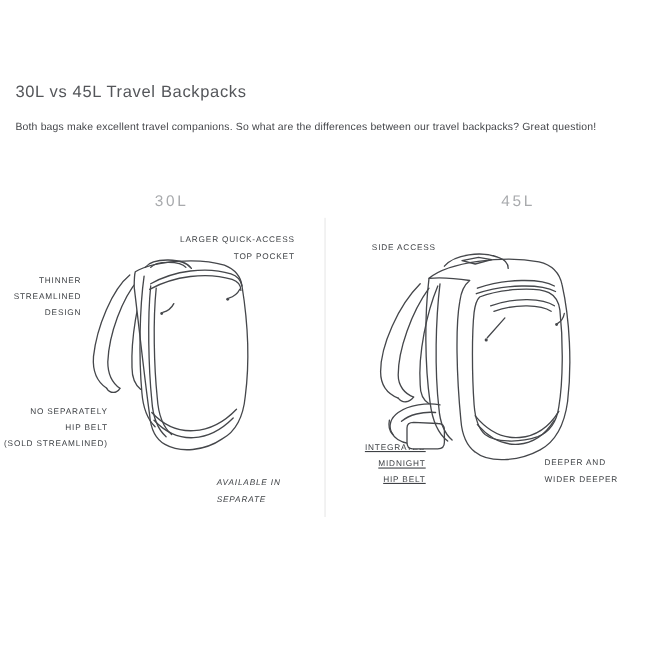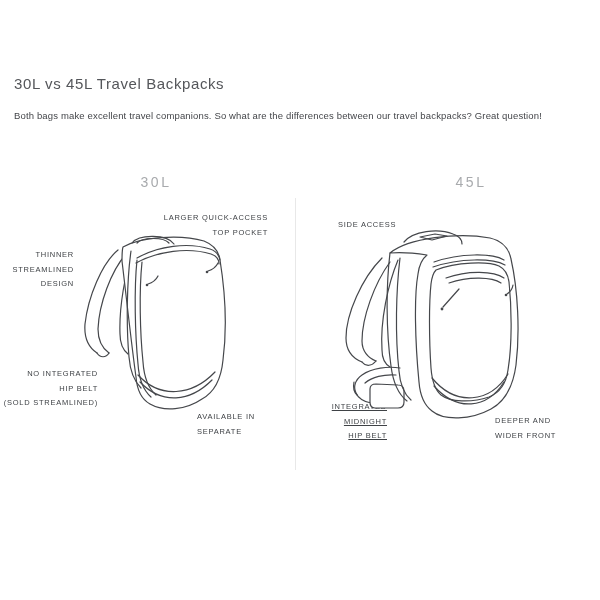--- a/index.html
+++ b/index.html
@@ -42,21 +42,21 @@
     position:absolute;
     font-size:7.5px; letter-spacing:0.75px;
     line-height:14.5px; color:#3f4246;
     font-weight:400; white-space:nowrap;
   }
   .label.align-right { text-align:right; }
 
   .lbl-top-pocket   { right:332px; top:211px; }
   .lbl-thinner      { right:526px; top:248px; }
   .lbl-no-hip-belt  { right:502px; top:367px; }
-  .lbl-available    { left:197px;  top:410px; }
+  .lbl-available    { left:197px;  top:432px;font-style:italic; }
 
   .lbl-side-access  { left:338px;  top:218px; }
   .lbl-compressible { left:503px;  top:206px; }
   .lbl-front-comp   { left:526px;  top:283px; }
   .lbl-integrated   { right:213px; top:400px;text-decoration:underline; }
   .lbl-deeper       { left:495px;  top:414px; }
 
   .bag { position:absolute; }
   .bag-30 { left:80px;  top:229px; width:152px; height:194px; }
   .bag-45 { left:338px; top:226px; width:186px; height:202px; }
@@ -83,40 +83,40 @@
   <div class="label align-right lbl-top-pocket">
     <div>LARGER QUICK-ACCESS</div>
     <div>TOP POCKET</div>
   </div>
   <div class="label align-right lbl-thinner">
     <div>THINNER</div>
     <div>STREAMLINED</div>
     <div>DESIGN</div>
   </div>
   <div class="label align-right lbl-no-hip-belt">
-    <div>NO INTEGRATED</div>
+    <div>NO SEPARATELY</div>
     <div>HIP BELT</div>
     <div>(SOLD STREAMLINED)</div>
   </div>
   <div class="label lbl-available">
     <div>AVAILABLE IN</div>
     <div>SEPARATE</div>
   </div>
 
   <div class="label lbl-side-access">
     <div>SIDE ACCESS</div>
   </div>
   <div class="label align-right lbl-integrated">
     <div>INTEGRATED</div>
     <div>MIDNIGHT</div>
     <div>HIP BELT</div>
   </div>
   <div class="label lbl-deeper">
     <div>DEEPER AND</div>
-    <div>WIDER FRONT</div>
+    <div>WIDER DEEPER</div>
   </div>
 
   <svg class="bag bag-30" viewBox="0 0 152 194">
     <g>
       <path d="M38,21 C22,34 8,68 5,95 C4,108 8,118 17,124"></path>
       <path d="M46,25 C31,42 19,75 18,100 C18,111 22,119 29,124"></path>
       <path d="M17,124 C20,129 26,129 29,124"></path>
       <path d="M53,23 C45,44 39,78 40,105 C40,114 43,121 48,125"></path>
     </g>
     <g>

